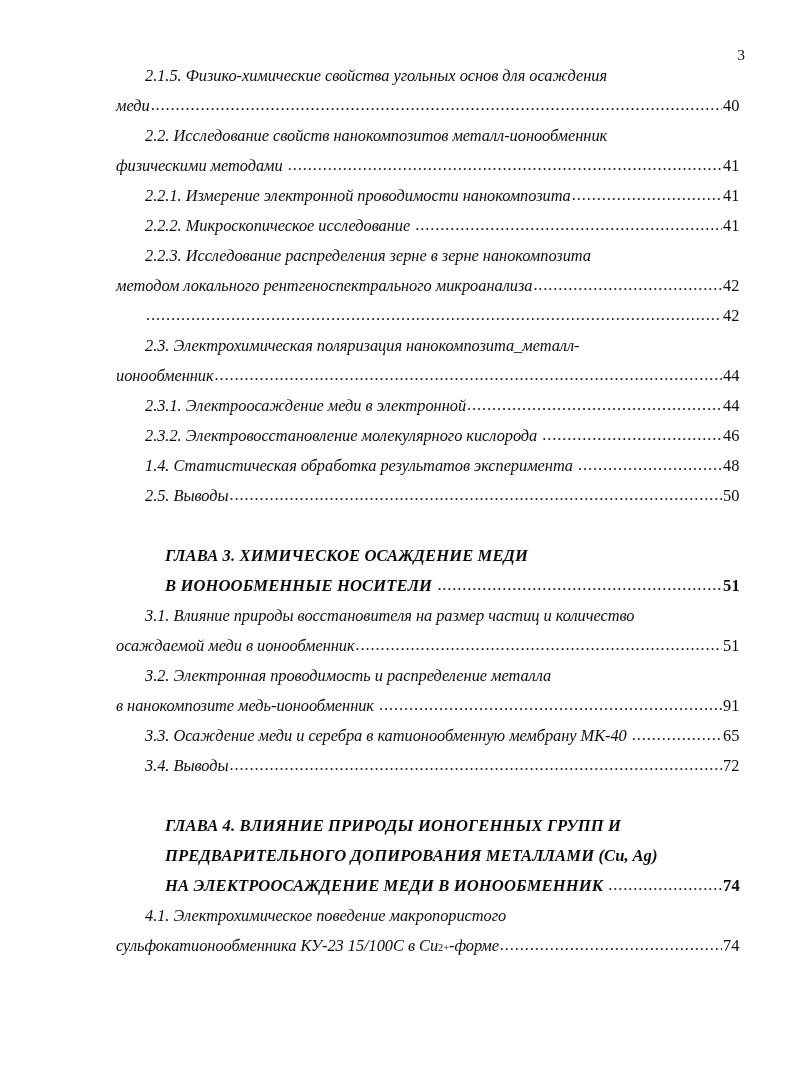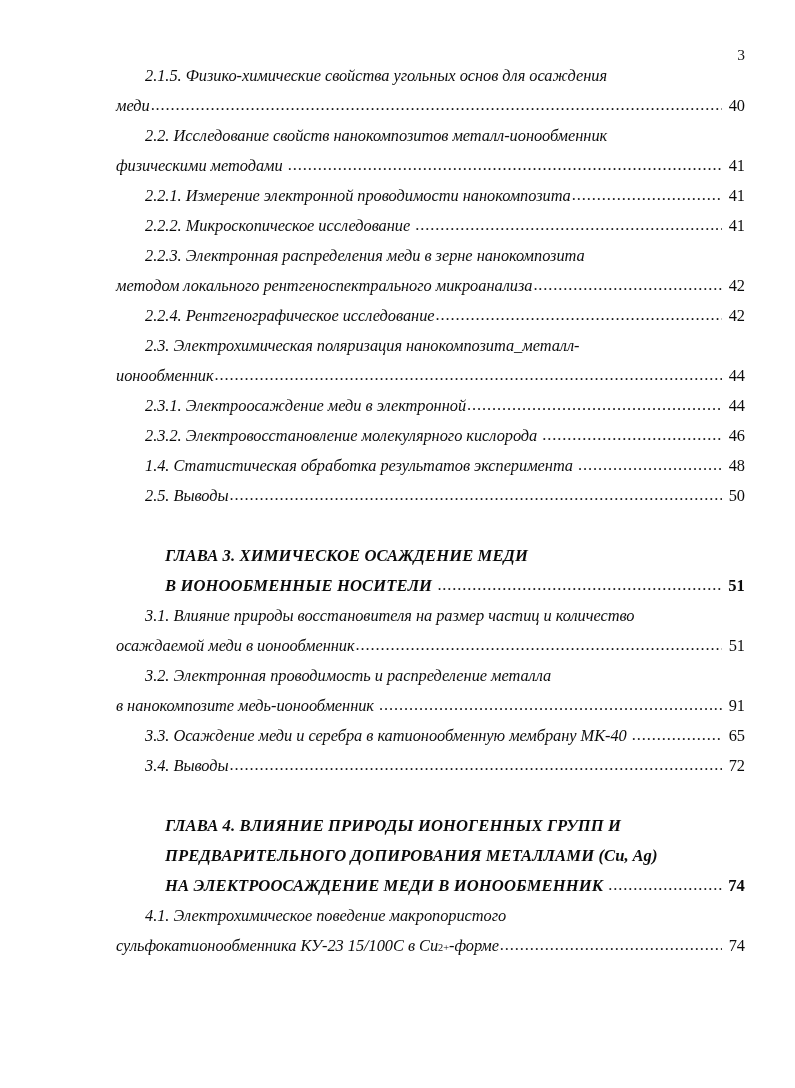--- a/index.html
+++ b/index.html
@@ -66,21 +66,21 @@
     color: #1a1a1a;
     position: relative;
     top: -1px;
   }
   .line .leader::after {
     content: "............................................................................................................................................................................";
     letter-spacing: 0.9px;
   }
   .line .pg {
     flex: 0 0 auto;
-    text-align: right;
+    text-align: left;
     min-width: 22px;
   }
 
   
   .sec .line {
     padding-left: 145px;
     padding-right: 50px;
   }
   .sec .line.cont {
     padding-left: 116px;
@@ -126,25 +126,25 @@
         <div class="line"><span class="txt">2.2. Исследование свойств нанокомпозитов металл-ионообменник</span></div>
         <div class="line cont"><span class="txt">физическими методами </span><span class="leader"></span><span class="pg">41</span></div>
       </div>
       <div class="entry sec">
         <div class="line"><span class="txt">2.2.1. Измерение электронной проводимости нанокомпозита</span><span class="leader"></span><span class="pg">41</span></div>
       </div>
       <div class="entry sec">
         <div class="line"><span class="txt">2.2.2. Микроскопическое исследование </span><span class="leader"></span><span class="pg">41</span></div>
       </div>
       <div class="entry sec">
-        <div class="line"><span class="txt">2.2.3. Электронная распределения меди в зерне нанокомпозита</span></div>
+        <div class="line"><span class="txt">2.2.3. Исследование распределения зерне в зерне нанокомпозита</span></div>
         <div class="line cont"><span class="txt">методом локального рентгеноспектрального микроанализа</span><span class="leader"></span><span class="pg">42</span></div>
       </div>
       <div class="entry sec">
-        <div class="line"><span class="txt">2.2.4. Рентгенографическое исследование</span><span class="leader"></span><span class="pg">42</span></div>
+        <div class="line"><span class="leader"></span><span class="pg">42</span></div>
       </div>
       <div class="entry sec">
         <div class="line"><span class="txt">2.3. Электрохимическая поляризация нанокомпозита_металл-</span></div>
         <div class="line cont"><span class="txt">ионообменник</span><span class="leader"></span><span class="pg">44</span></div>
       </div>
       <div class="entry sec">
         <div class="line"><span class="txt">2.3.1. Электроосаждение меди в электронной</span><span class="leader"></span><span class="pg">44</span></div>
       </div>
       <div class="entry sec">
         <div class="line"><span class="txt">2.3.2. Электровосстановление молекулярного кислорода </span><span class="leader"></span><span class="pg">46</span></div>

